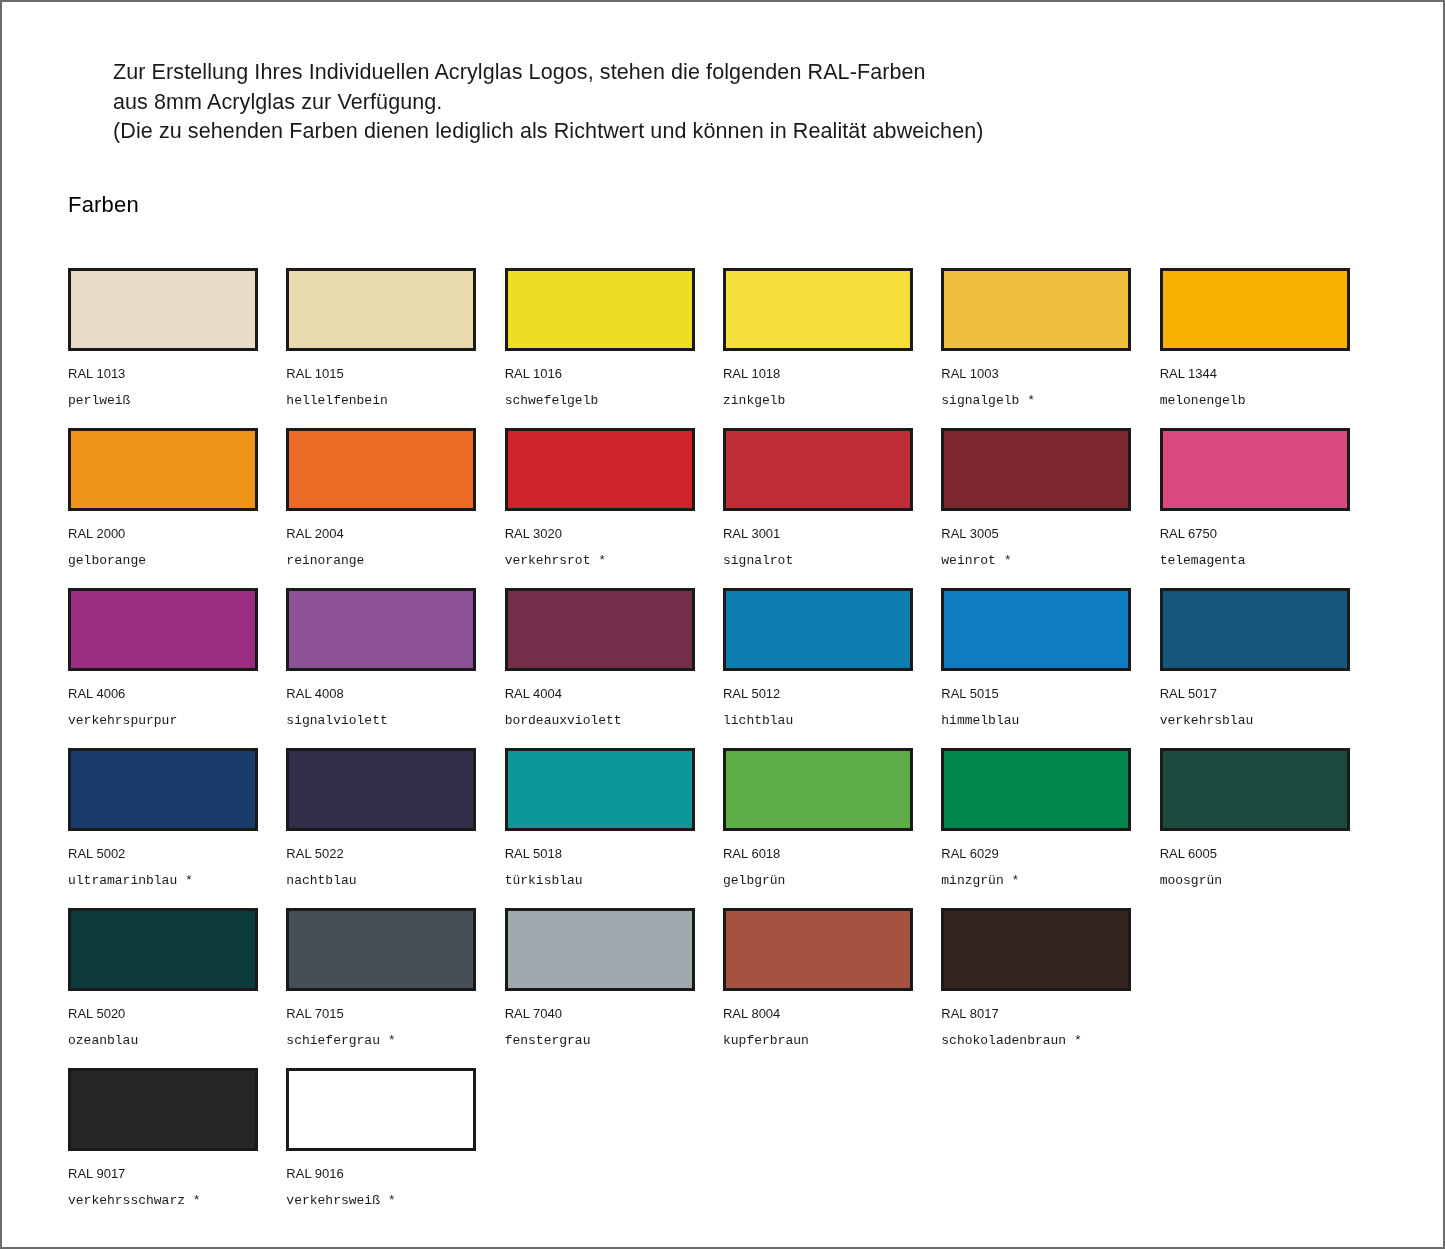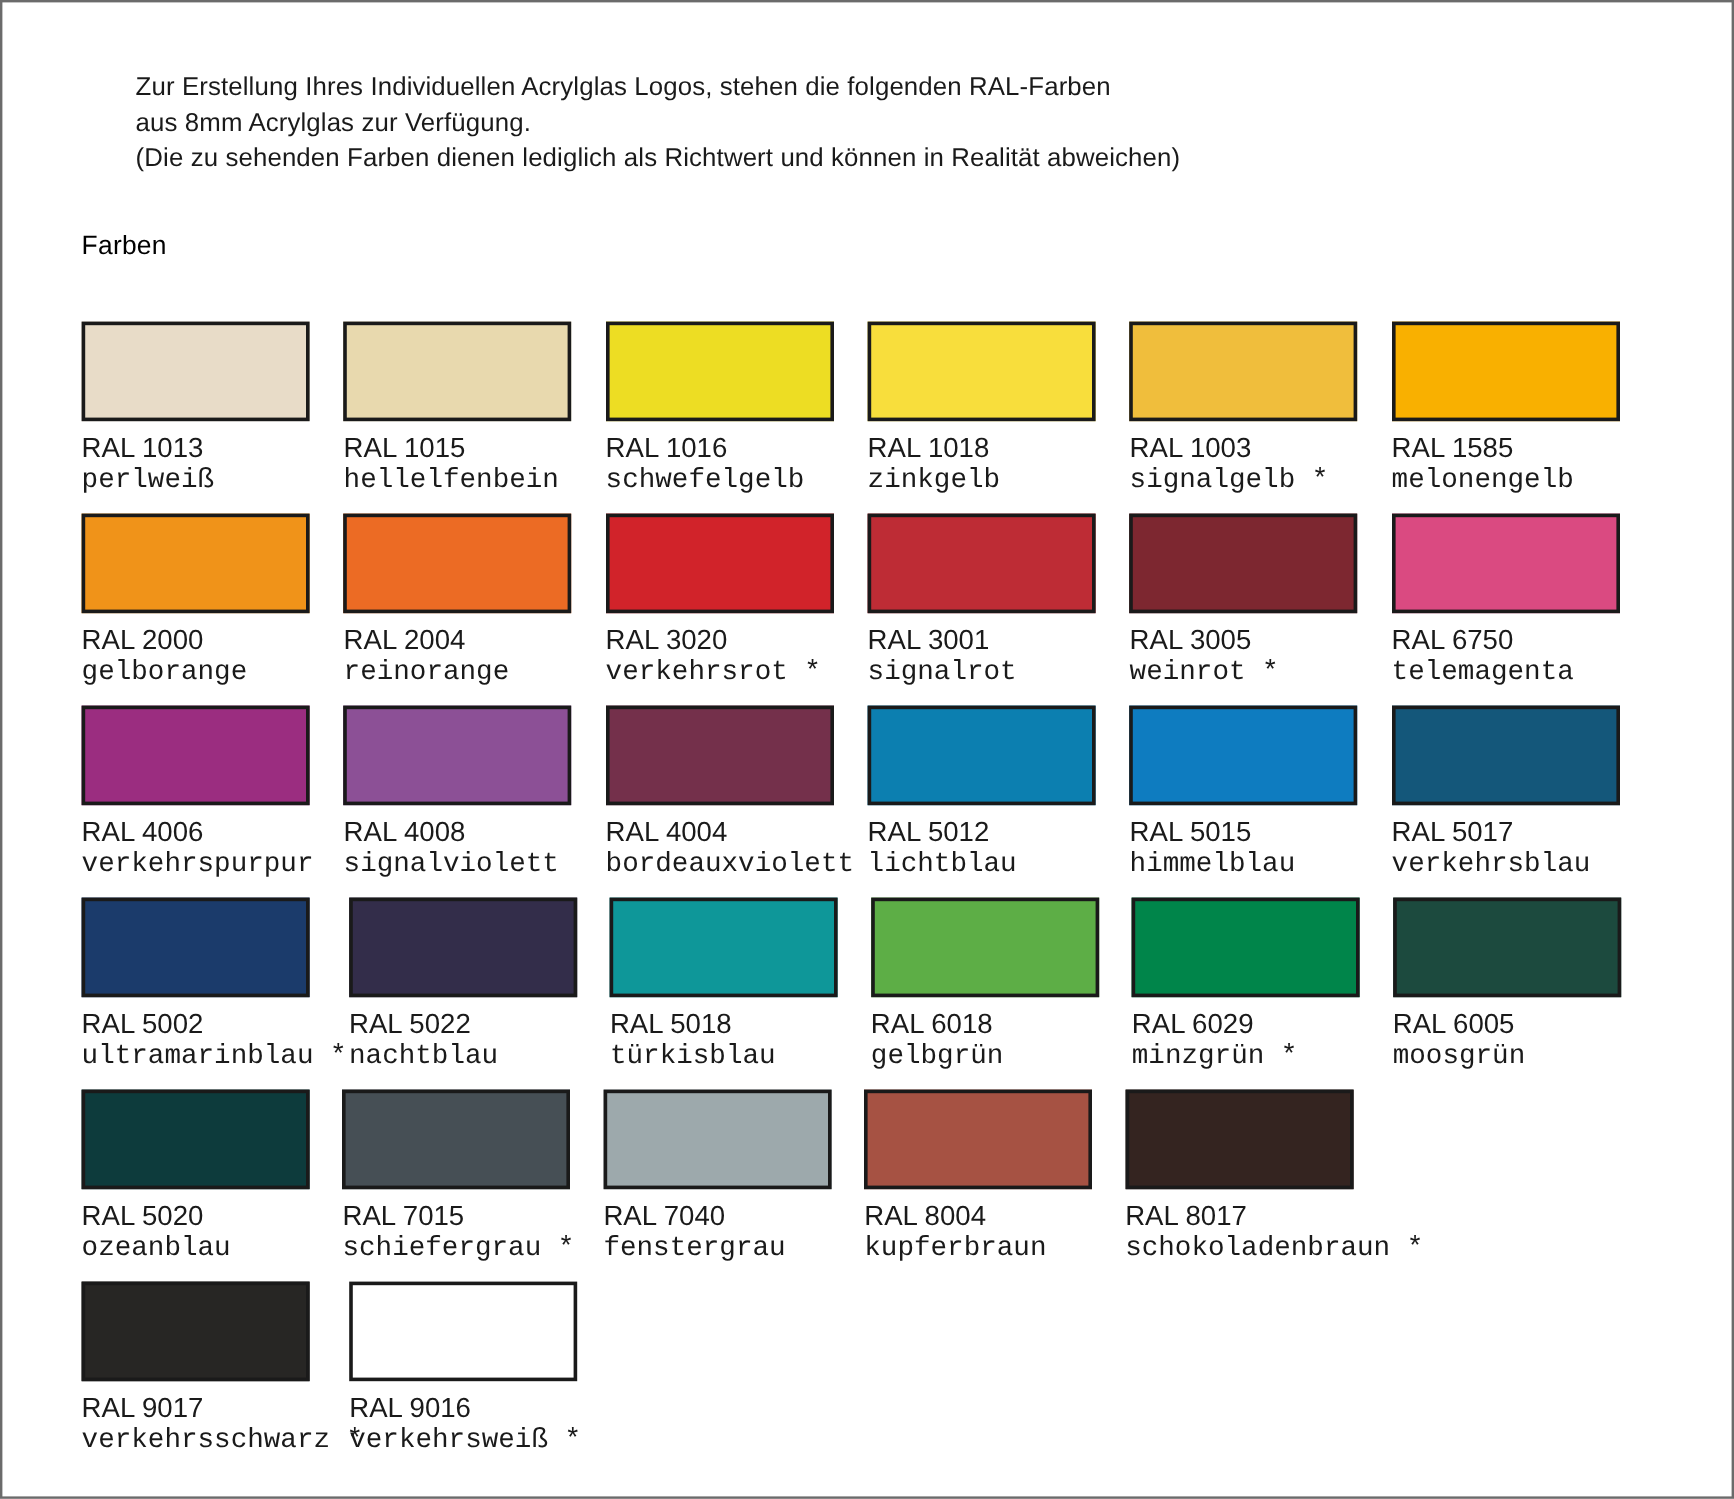--- a/index.html
+++ b/index.html
@@ -70,21 +70,21 @@
   .cell.empty { visibility: hidden; }
 
   .chip {
     width: 190px;
     height: 83px;
     border: 3px solid #1a1a1a;
     box-sizing: border-box;
   }
   .chip-labels {
     margin-top: 9px;
-    font-size: 23px;
+    font-size: 13px;
     line-height: 27px;
     color: #1a1a1a;
     white-space: nowrap;
   }
   .chip-code { display: block; }
   .chip-name { display: block; font-family: Liberation Mono, monospace; }
 </style>
 </head>
 <body>
 
@@ -131,21 +131,21 @@
         <div class="cell">
           <div class="chip" style="background: rgb(240, 190, 60); border-color: rgb(26, 26, 26);"></div>
           <div class="chip-labels">
             <span class="chip-code">RAL 1003</span>
             <span class="chip-name">signalgelb *</span>
           </div>
         </div>
         <div class="cell">
           <div class="chip" style="background: rgb(249, 176, 0); border-color: rgb(26, 26, 26);"></div>
           <div class="chip-labels">
-            <span class="chip-code">RAL 1585</span>
+            <span class="chip-code">RAL 1344</span>
             <span class="chip-name">melonengelb</span>
           </div>
         </div>
       </div>
       <div class="grid-row">
         <div class="cell">
           <div class="chip" style="background: rgb(240, 147, 25); border-color: rgb(26, 26, 26);"></div>
           <div class="chip-labels">
             <span class="chip-code">RAL 2000</span>
             <span class="chip-name">gelborange</span>

